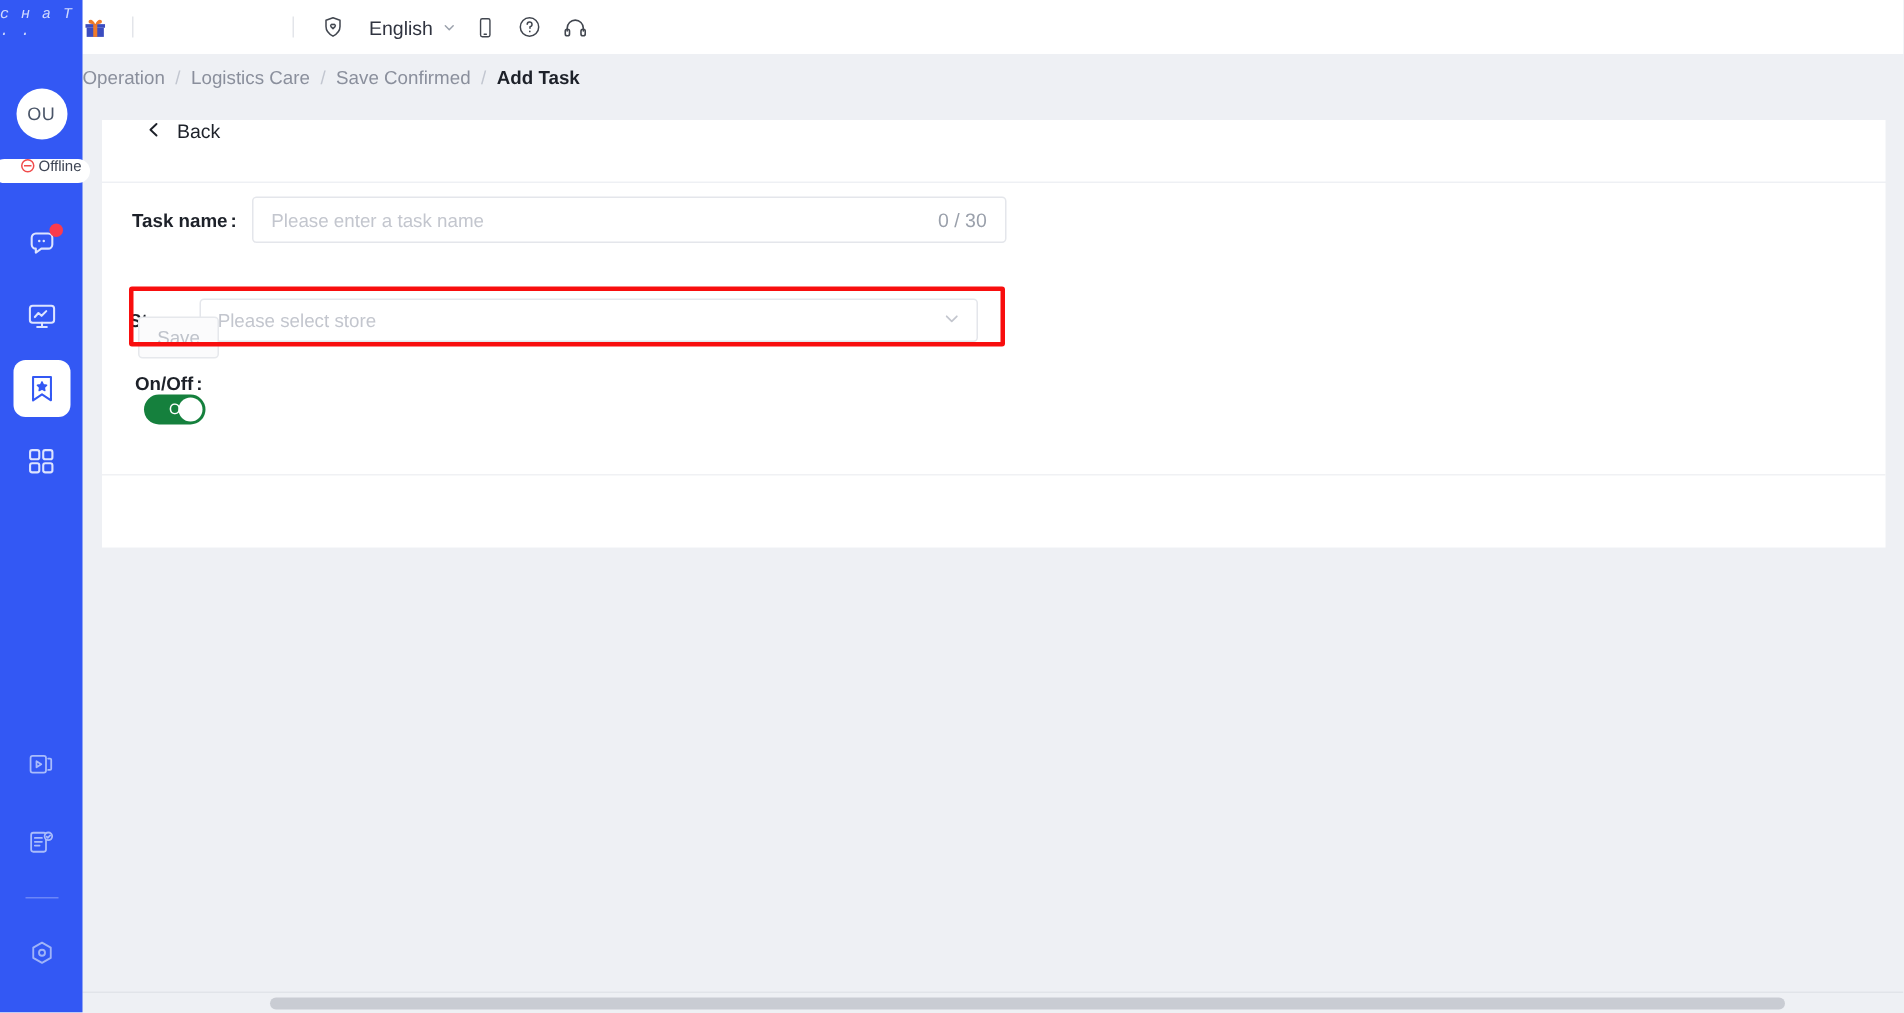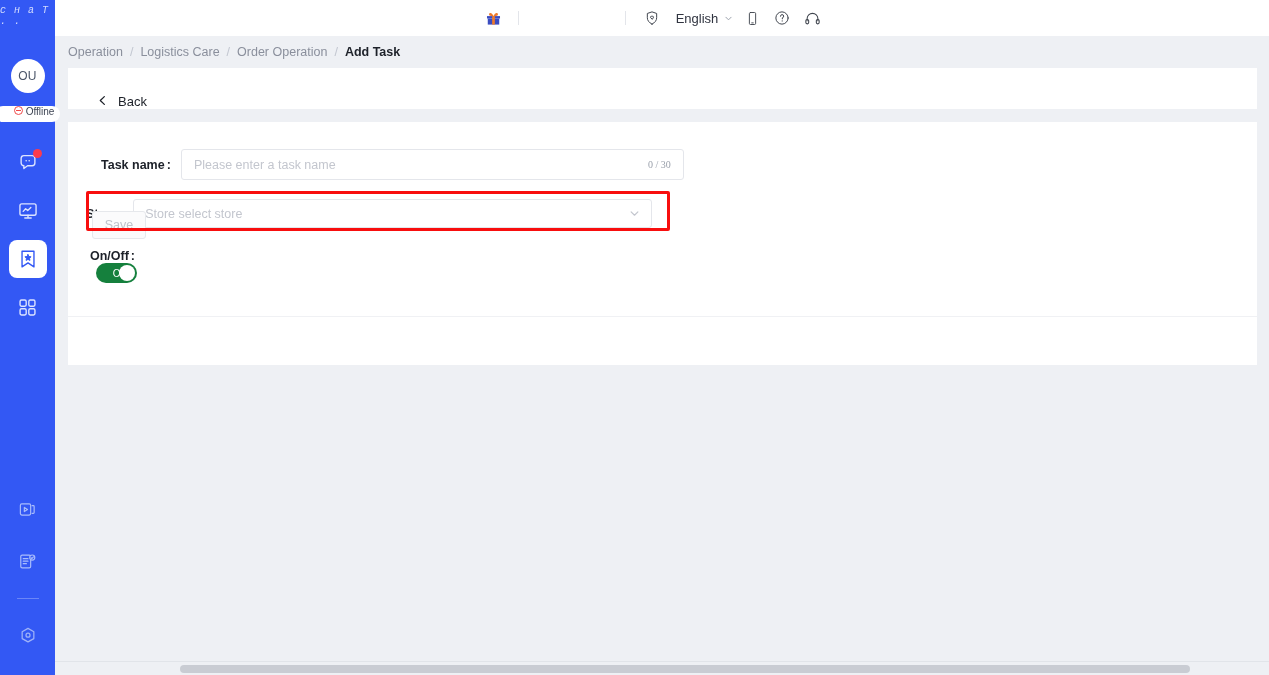--- a/index.html
+++ b/index.html
@@ -64,59 +64,59 @@
   .sidebar-bottom {
     margin-top: auto; margin-bottom: 20px;
     display: flex; flex-direction: column; align-items: center; gap: 14px;
   }
   .sb-divider { width: 22px; height: 1px; background: rgba(255,255,255,.28); margin: 4px 0; }
 
   
   .topbar {
     position: absolute; left: 55px; top: 0; right: 0; height: 36px;
     background: #ffffff;
-    display: flex; align-items: center; justify-content: center;
+    display: flex; align-items: center; justify-content: flex-start;
     padding-right: 18px; gap: 0;
   }
   .tb-gift { margin-right: 16px; display:flex; align-items:center; cursor:pointer; }
   .tb-sep { width: 1px; height: 14px; background: #e3e5ea; }
   .tb-gap1 { width: 106px; }
   .tb-gap2 { width: 18px; }
   .tb-icon { display: flex; align-items: center; justify-content: center; cursor: pointer; color: #4a4f5c; }
   .tb-lang {
     display: flex; align-items: center; gap: 6px; cursor: pointer;
     font-size: 13px; color: #303440; margin: 0 12px 0 16px;
   }
   .chev { width: 9px; height: 9px; }
 
   
   .breadcrumb {
     position: absolute; left: 55px; top: 36px; right: 0; height: 32px;
-    display: flex; align-items: center; padding-left: 13px;
+    display: flex; align-items: center; 
     font-size: 12.5px; color: #8a8f9c; gap: 7px;
   }
   .breadcrumb .crumb { cursor: pointer; }
   .breadcrumb .crumb.current { color: #1d2129; font-weight: 700; cursor: default; }
   .breadcrumb .sl { color: #c2c6d0; }
 
   
   .card {
     position: absolute; left: 68px; right: 12px;
     background: #ffffff;
   }
-  .card-back { top: 68px; height: 41px; display: flex; align-items: flex-end; padding-left: 29px; }
+  .card-back { top: 80px; height: 41px; display: flex; align-items: flex-start; padding-left: 29px; }
   .back-btn {
     display: flex; align-items: center; gap: 10px;
     font-size: 13px; color: #1d2129; cursor: pointer;
   }
   .card-body { top: 122px; height: 243px; }
   .hairline { position:absolute; left:0; right:0; top:194px; height:1px; background:#f0f1f4; }
 
   .form-row { display: flex; align-items: center; position: absolute; }
-  .row-task { left: 20px; top: 27px; margin-left: 13px; }
+  .row-task { left: 20px; top: 9px; }
   .row-store { left: 18px; top: 77px; }
   .row-onoff { left: 20px; top: 127px; flex-direction: column; }
 
   .flabel {
     font-size: 12.5px; color: #1d2129; font-weight: 700;
     white-space: nowrap;
   }
   .flabel .colon { font-weight: 700; margin-left: 2px; }
 
   .txt-input {
@@ -124,21 +124,21 @@
     border: 1px solid #e4e6eb; border-radius: 3px;
     background: #fff; display: flex; align-items: center;
     padding: 0 12px; margin-left: 10px; cursor: text;
   }
   .txt-input input {
     flex: 1; border: 0; outline: 0; font-size: 12.5px;
     color: #0f172a; background: transparent;
     font-family: "Liberation Sans", sans-serif;
   }
   .txt-input input::placeholder { color: #c3c6ce; }
-  .counter { font-size: 10px; color: #9aa0ab; white-space: nowrap; font-family: Liberation Serif, serif; }
+  .counter { font-size: 13px; color: #9aa0ab; white-space: nowrap; }
 
   .sel-input {
     width: 519px; height: 29px;
     border: 1px solid #e4e6eb; border-radius: 3px;
     background: #fff; display: flex; align-items: center;
     padding: 0 11px; margin-left: 9px; cursor: pointer;
     justify-content: space-between;
   }
   .sel-placeholder { font-size: 12.5px; color: #c3c6ce; }
 
@@ -334,21 +334,21 @@
         <rect x="17.4" y="13.4" width="4" height="6.2" rx="1.8"></rect>
       </svg>
     </div>
   </div>
 
   <div class="breadcrumb">
     <span class="crumb">Operation</span>
     <span class="sl">/</span>
     <span class="crumb">Logistics Care</span>
     <span class="sl">/</span>
-    <span class="crumb">Order Operation</span>
+    <span class="crumb">Save Confirmed</span>
     <span class="sl">/</span>
     <span class="crumb current">Add Task</span>
   </div>
 
   <div class="card card-back">
     <div class="back-btn">
       <span>
         <svg width="11" height="11" viewBox="0 0 12 12" fill="none" stroke="#1d2129" stroke-width="1.4" stroke-linecap="round" stroke-linejoin="round">
           <path d="M8 1.8L3.6 6 8 10.2"></path>
         </svg>
@@ -363,21 +363,21 @@
       <span class="flabel"><span>Task name</span><span class="colon">:</span></span>
       <div class="txt-input">
         <input type="text" value="" placeholder="Please enter a task name" style="">
         <span class="counter">0 / 30</span>
       </div>
     </div>
 
     <div class="form-row row-store">
       <span class="flabel"><span>Store</span><span class="colon">:</span></span>
       <div class="sel-input">
-        <span class="sel-placeholder">Store select store</span>
+        <span class="sel-placeholder">Please select store</span>
         <span>
           <svg class="chev" style="width:11px;height:11px" viewBox="0 0 12 12" fill="none" stroke="#c3c6ce" stroke-width="1.25" stroke-linecap="round" stroke-linejoin="round">
             <path d="M2.3 4.2L6 7.9l3.7-3.7"></path>
           </svg>
         </span>
       </div>
     </div>
 
     <div class="form-row row-onoff">
       <span class="flabel"><span>On/Off</span><span class="colon">:</span></span>

